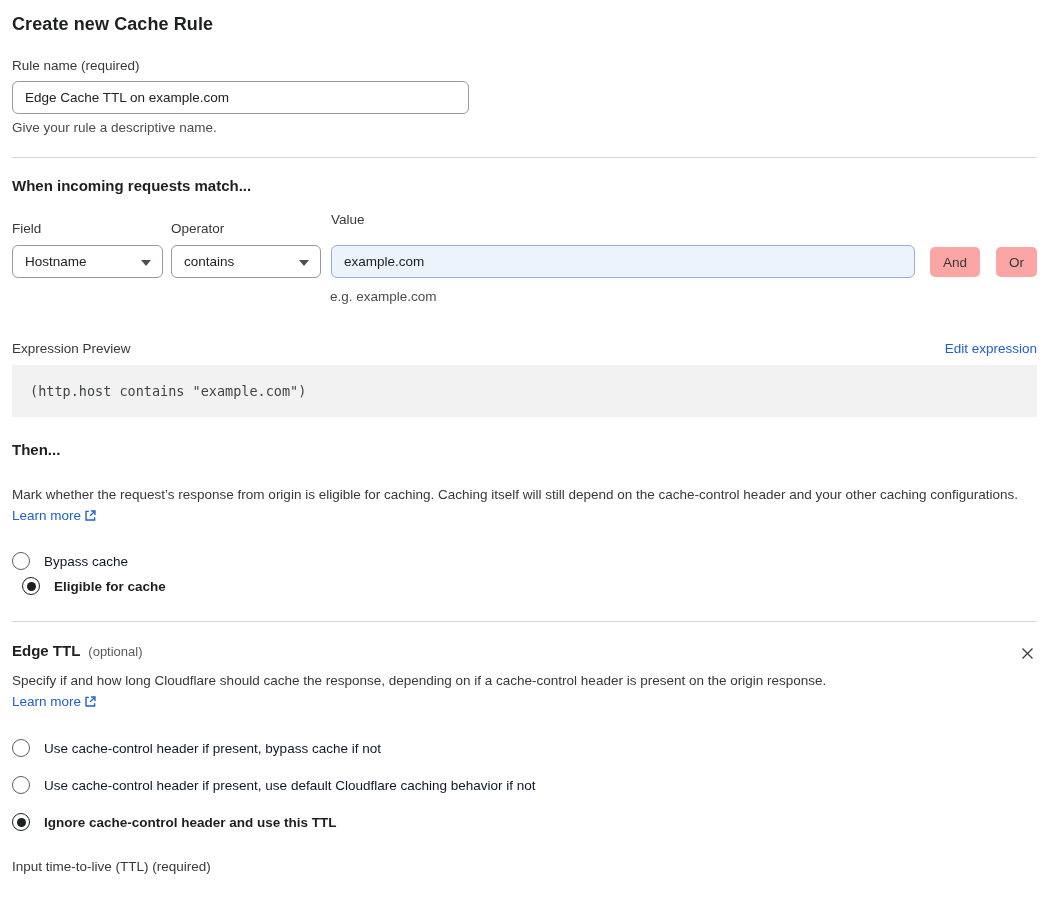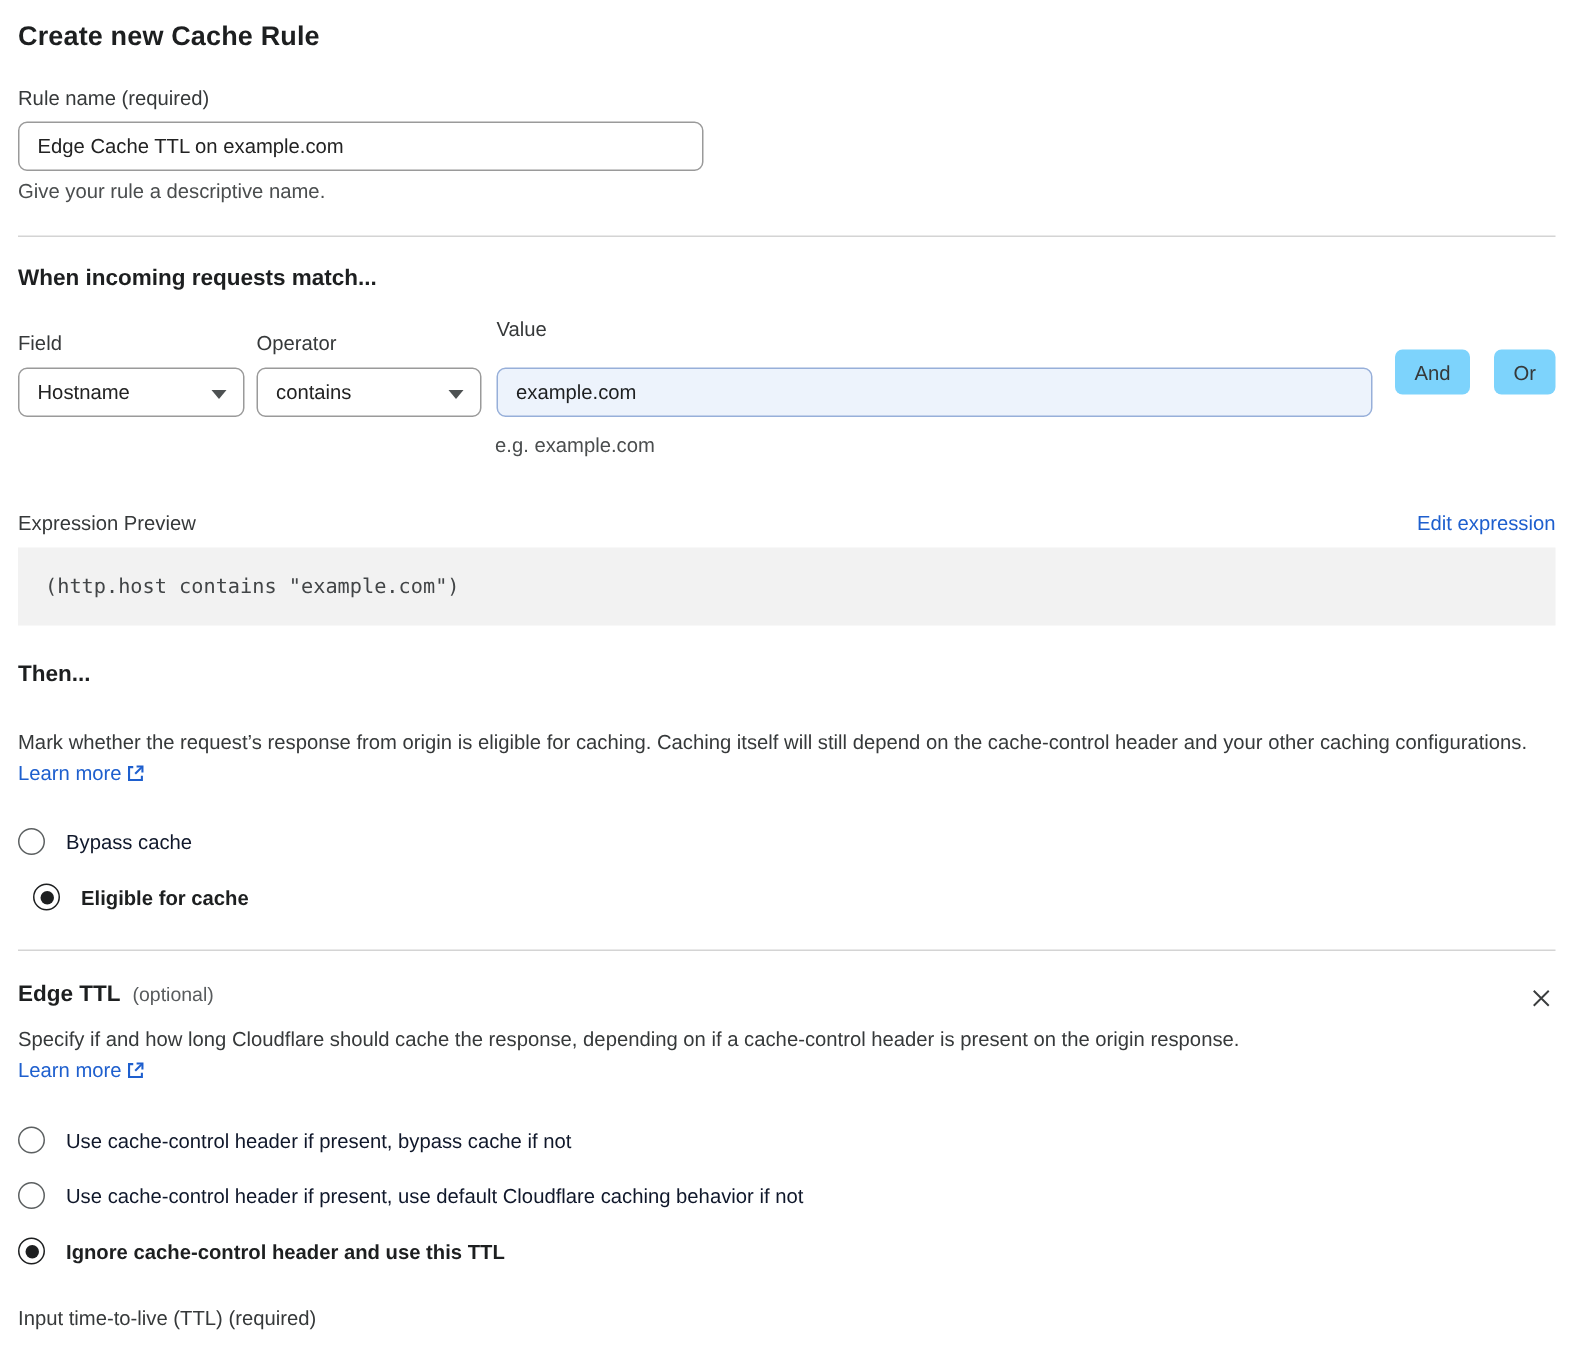--- a/index.html
+++ b/index.html
@@ -79,26 +79,26 @@
   .value-input {
     background: #edf3fc;
     border: 1px solid #97afd9;
     color: #1d1f20;
   }
 
   .chip-button {
     height: 30px;
     border: none;
     border-radius: 5px;
-    background: #7dd3fc;
+    background: #fca5a5;
     color: #36393a;
     font-family: inherit;
     font-size: 13.5px;
     padding: 0 13px;
-    margin-bottom: 15px;
+    margin-bottom: 1px;
     cursor: pointer;
   }
 
   
   .expression-head {
     display: flex;
     justify-content: space-between;
     align-items: baseline;
     margin-top: 37px;
   }
@@ -226,21 +226,21 @@
       <a class="link">Learn more</a><span class="ext-icon"><svg width="13" height="13" viewBox="0 0 14 14" fill="none" stroke="#1e5fce" stroke-width="1.5">
             <path d="M5.2 2.6 H2.2 V11.8 H11.4 V8.8"></path>
             <path d="M7.6 2.2 H11.8 V6.4"></path>
             <path d="M11.4 2.6 L6.6 7.4"></path>
           </svg></span>
     </div>
     <div class="radio-row" style="margin-top:24px;">
       <span class="radio-circle"></span>
       <span class="radio-label">Bypass cache</span>
     </div>
-    <div class="radio-row checked" style="margin-top:19px;padding-left:10px;">
+    <div class="radio-row checked" style="margin-top:7px;padding-left:10px;">
       <span class="radio-circle"></span>
       <span class="radio-label">Eligible for cache</span>
     </div>
   </div>
 
   <hr class="divider" style="margin-top:26px;">
 
   <div style="margin-top:20px;">
     <div class="section-head-row">
       <div class="setting-title-row">

